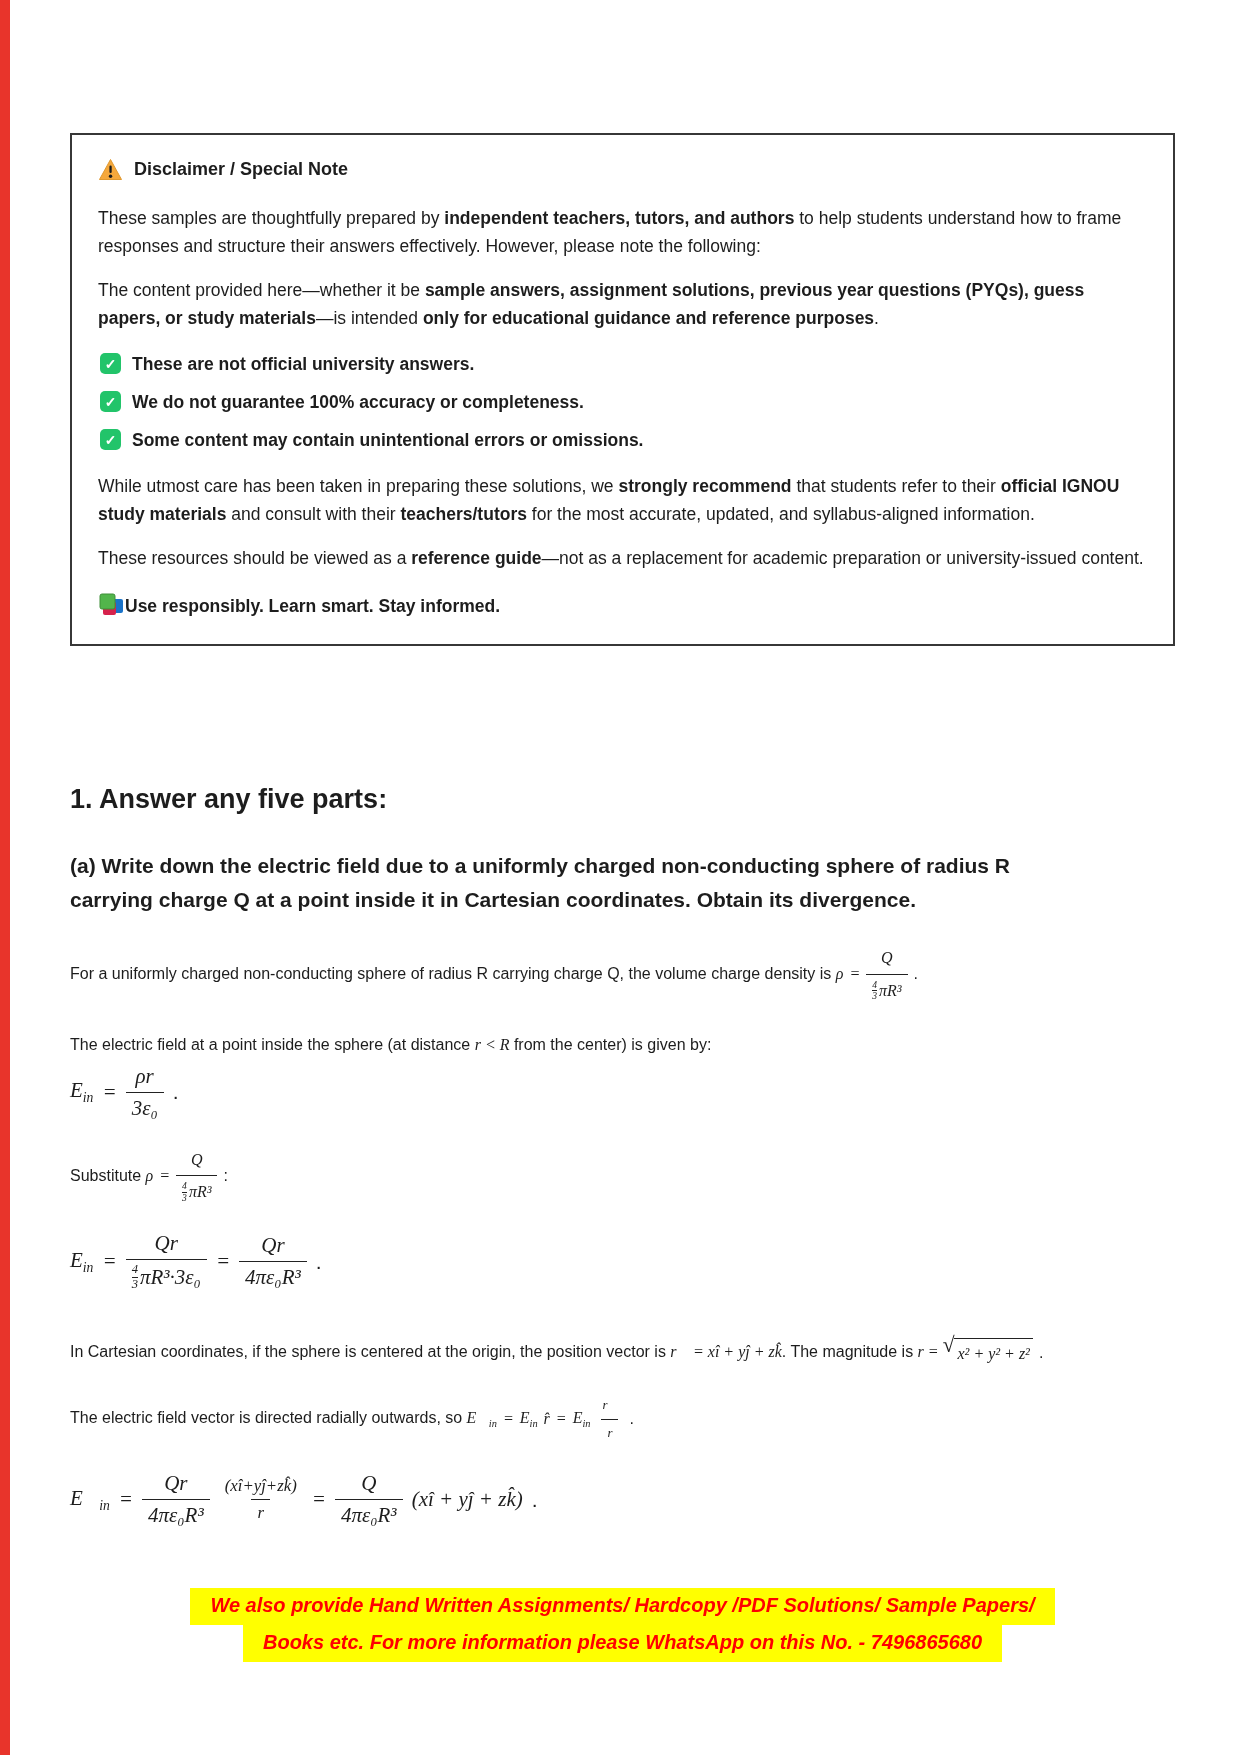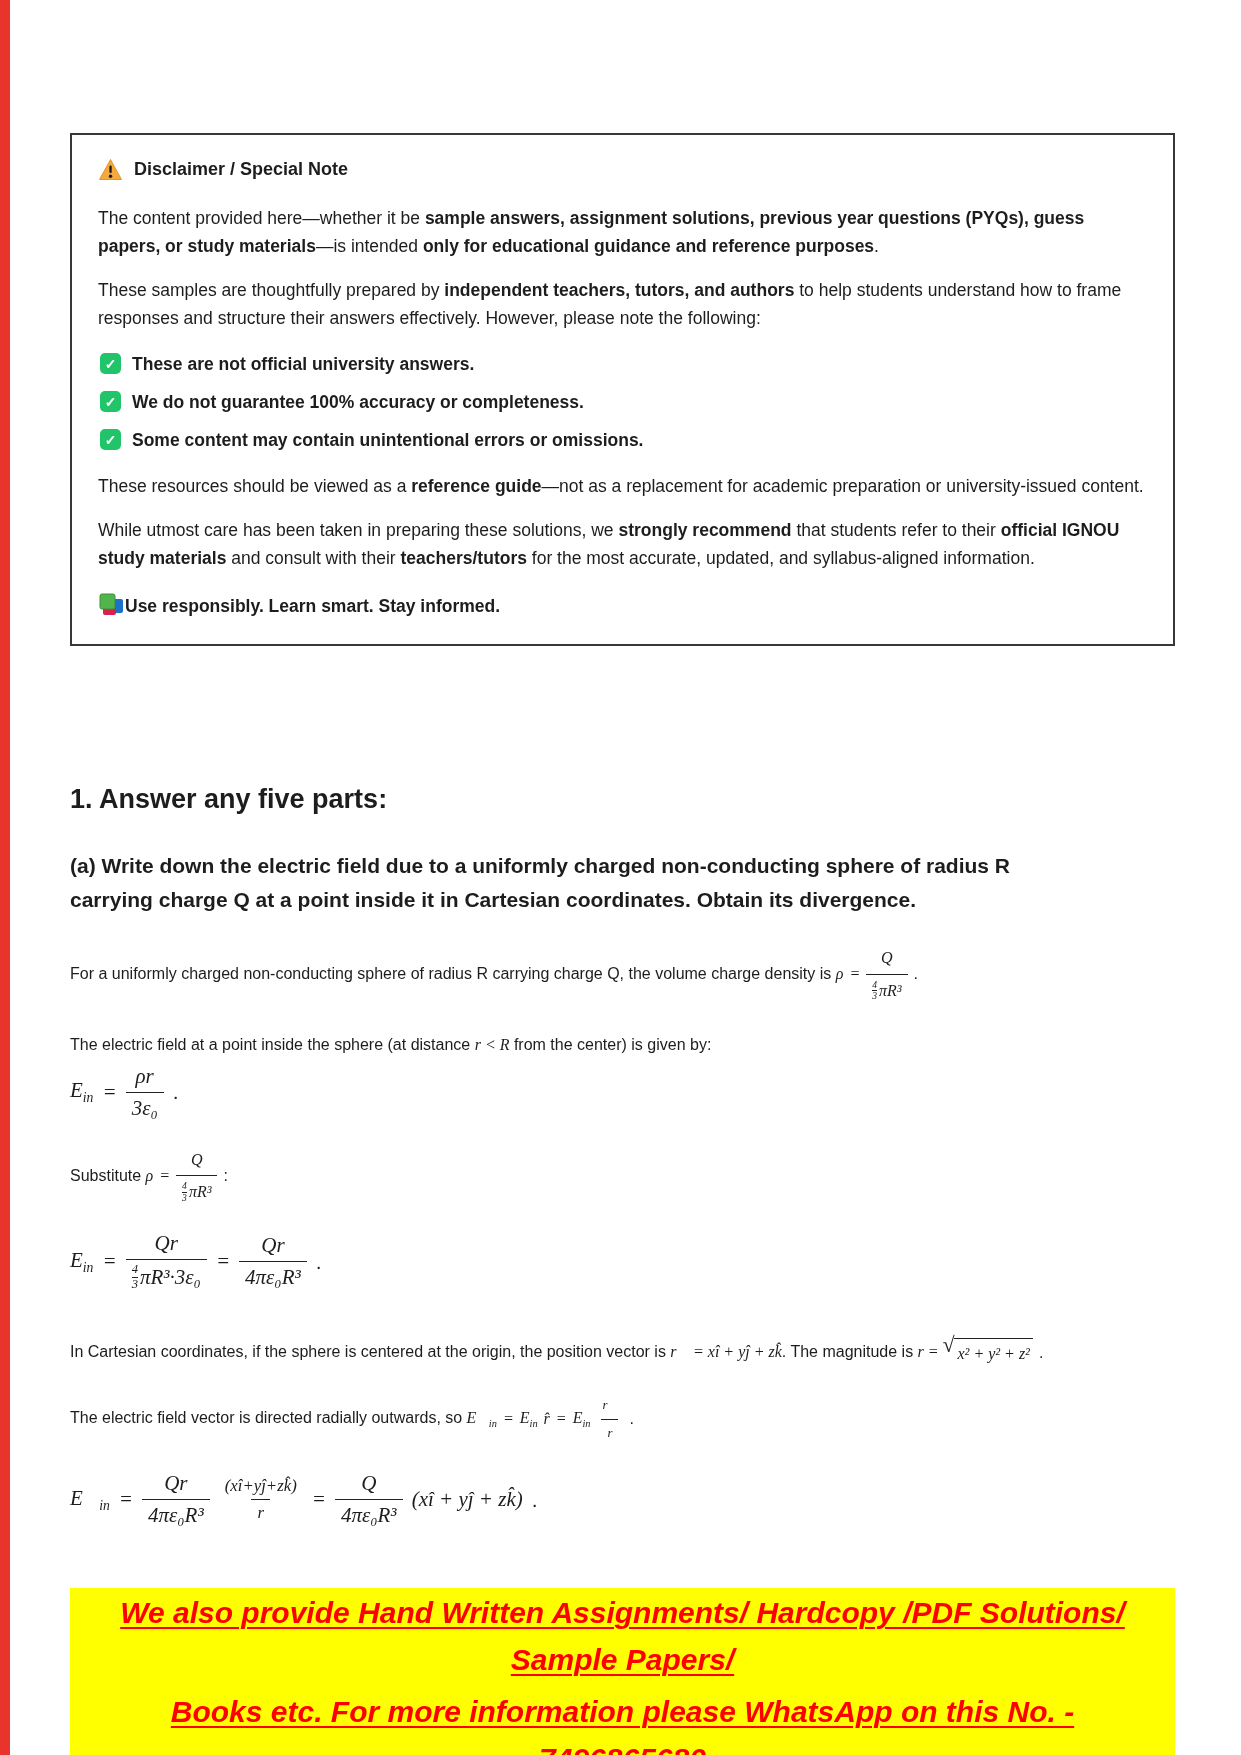--- a/index.html
+++ b/index.html
@@ -42,21 +42,21 @@
   .fsmall { font-size:0.8em; }
   .sfrac { display:inline-flex; flex-direction:column; align-items:center; font-size:0.6em; line-height:1.1; margin-right:2px; }
   .sfrac .sd { border-top:1.3px solid #222; }
   .sqrt { display:inline-flex; }
   .rsign { font-size:1.35em; line-height:1; align-self:flex-start; transform:translateY(-3px); }
   .rad { border-top:1.8px solid #222; padding:2px 3px 0; }
 
   
   .promo { margin-top:60px; text-align:center; line-height:1.55; }
   .promo-line { display:inline-block; background:var(--promo-bg,#ffff00); color:var(--promo-text,#ff0000);
-    font-size:30px; font-weight:bold; font-style:italic; text-decoration:underline;
+    font-size:20px; font-weight:bold; font-style:italic; 
     text-decoration-thickness:2px; text-underline-offset:4px; padding:2px 20px 4px; }
 </style>
 </head>
 <body>
 
 <div class="left-bar"></div>
 
 <div class="page">
 
   <section class="disclaimer">
@@ -64,40 +64,40 @@
       <span class="warn-icon">
         <svg width="25" height="23" viewBox="0 0 25 23">
           <path d="M12.5 1.5 L23.5 21.5 H1.5 Z" fill="var(--warning-orange,#f5a83c)" stroke="#e09930" stroke-width="1" stroke-linejoin="round"></path>
           <rect x="11.4" y="7.6" width="2.3" height="7.4" rx="1.1" fill="#1a1a1a"></rect>
           <circle cx="12.55" cy="18.2" r="1.7" fill="#1a1a1a"></circle>
         </svg>
       </span>
       <span>Disclaimer / Special Note</span>
     </div>
 
+    <p class="dp"><span>These samples are thoughtfully prepared by </span><b>independent teachers, tutors, and authors</b><span> to help students understand how to frame responses and structure their answers effectively. However, please note the following:</span></p>
     <p class="dp"><span>The content provided here—whether it be </span><b>sample answers, assignment solutions, previous year questions (PYQs), guess papers, or study materials</b><span>—is intended </span><b>only for educational guidance and reference purposes</b><span>.</span></p>
-    <p class="dp"><span>These samples are thoughtfully prepared by </span><b>independent teachers, tutors, and authors</b><span> to help students understand how to frame responses and structure their answers effectively. However, please note the following:</span></p>
 
     <div class="checklist">
       <div class="check-item">
         <span class="check-box">✓</span>
         <span>These are not official university answers.</span>
       </div>
       <div class="check-item">
         <span class="check-box">✓</span>
         <span>We do not guarantee 100% accuracy or completeness.</span>
       </div>
       <div class="check-item">
         <span class="check-box">✓</span>
         <span>Some content may contain unintentional errors or omissions.</span>
       </div>
     </div>
 
+    <p class="dp"><span>While utmost care has been taken in preparing these solutions, we </span><b>strongly recommend</b><span> that students refer to their </span><b>official IGNOU study materials</b><span> and consult with their </span><b>teachers/tutors</b><span> for the most accurate, updated, and syllabus-aligned information.</span></p>
     <p class="dp"><span>These resources should be viewed as a </span><b>reference guide</b><span>—not as a replacement for academic preparation or university-issued content.</span></p>
-    <p class="dp"><span>While utmost care has been taken in preparing these solutions, we </span><b>strongly recommend</b><span> that students refer to their </span><b>official IGNOU study materials</b><span> and consult with their </span><b>teachers/tutors</b><span> for the most accurate, updated, and syllabus-aligned information.</span></p>
 
     <div class="use-line">
       <span class="books-icon">
         <svg width="27" height="25" viewBox="0 0 27 25">
           <rect x="11" y="6" width="14" height="14" rx="2" fill="var(--books-blue,#1a73c9)"></rect>
           <rect x="5" y="9" width="13" height="13" rx="2" fill="var(--books-red,#d6224c)"></rect>
           <rect x="2" y="1" width="15" height="15" rx="2" fill="var(--books-green,#52b54b)" stroke="#3e8f39" stroke-width="1"></rect>
         </svg>
       </span>
       <span>Use responsibly. Learn smart. Stay informed.</span>

